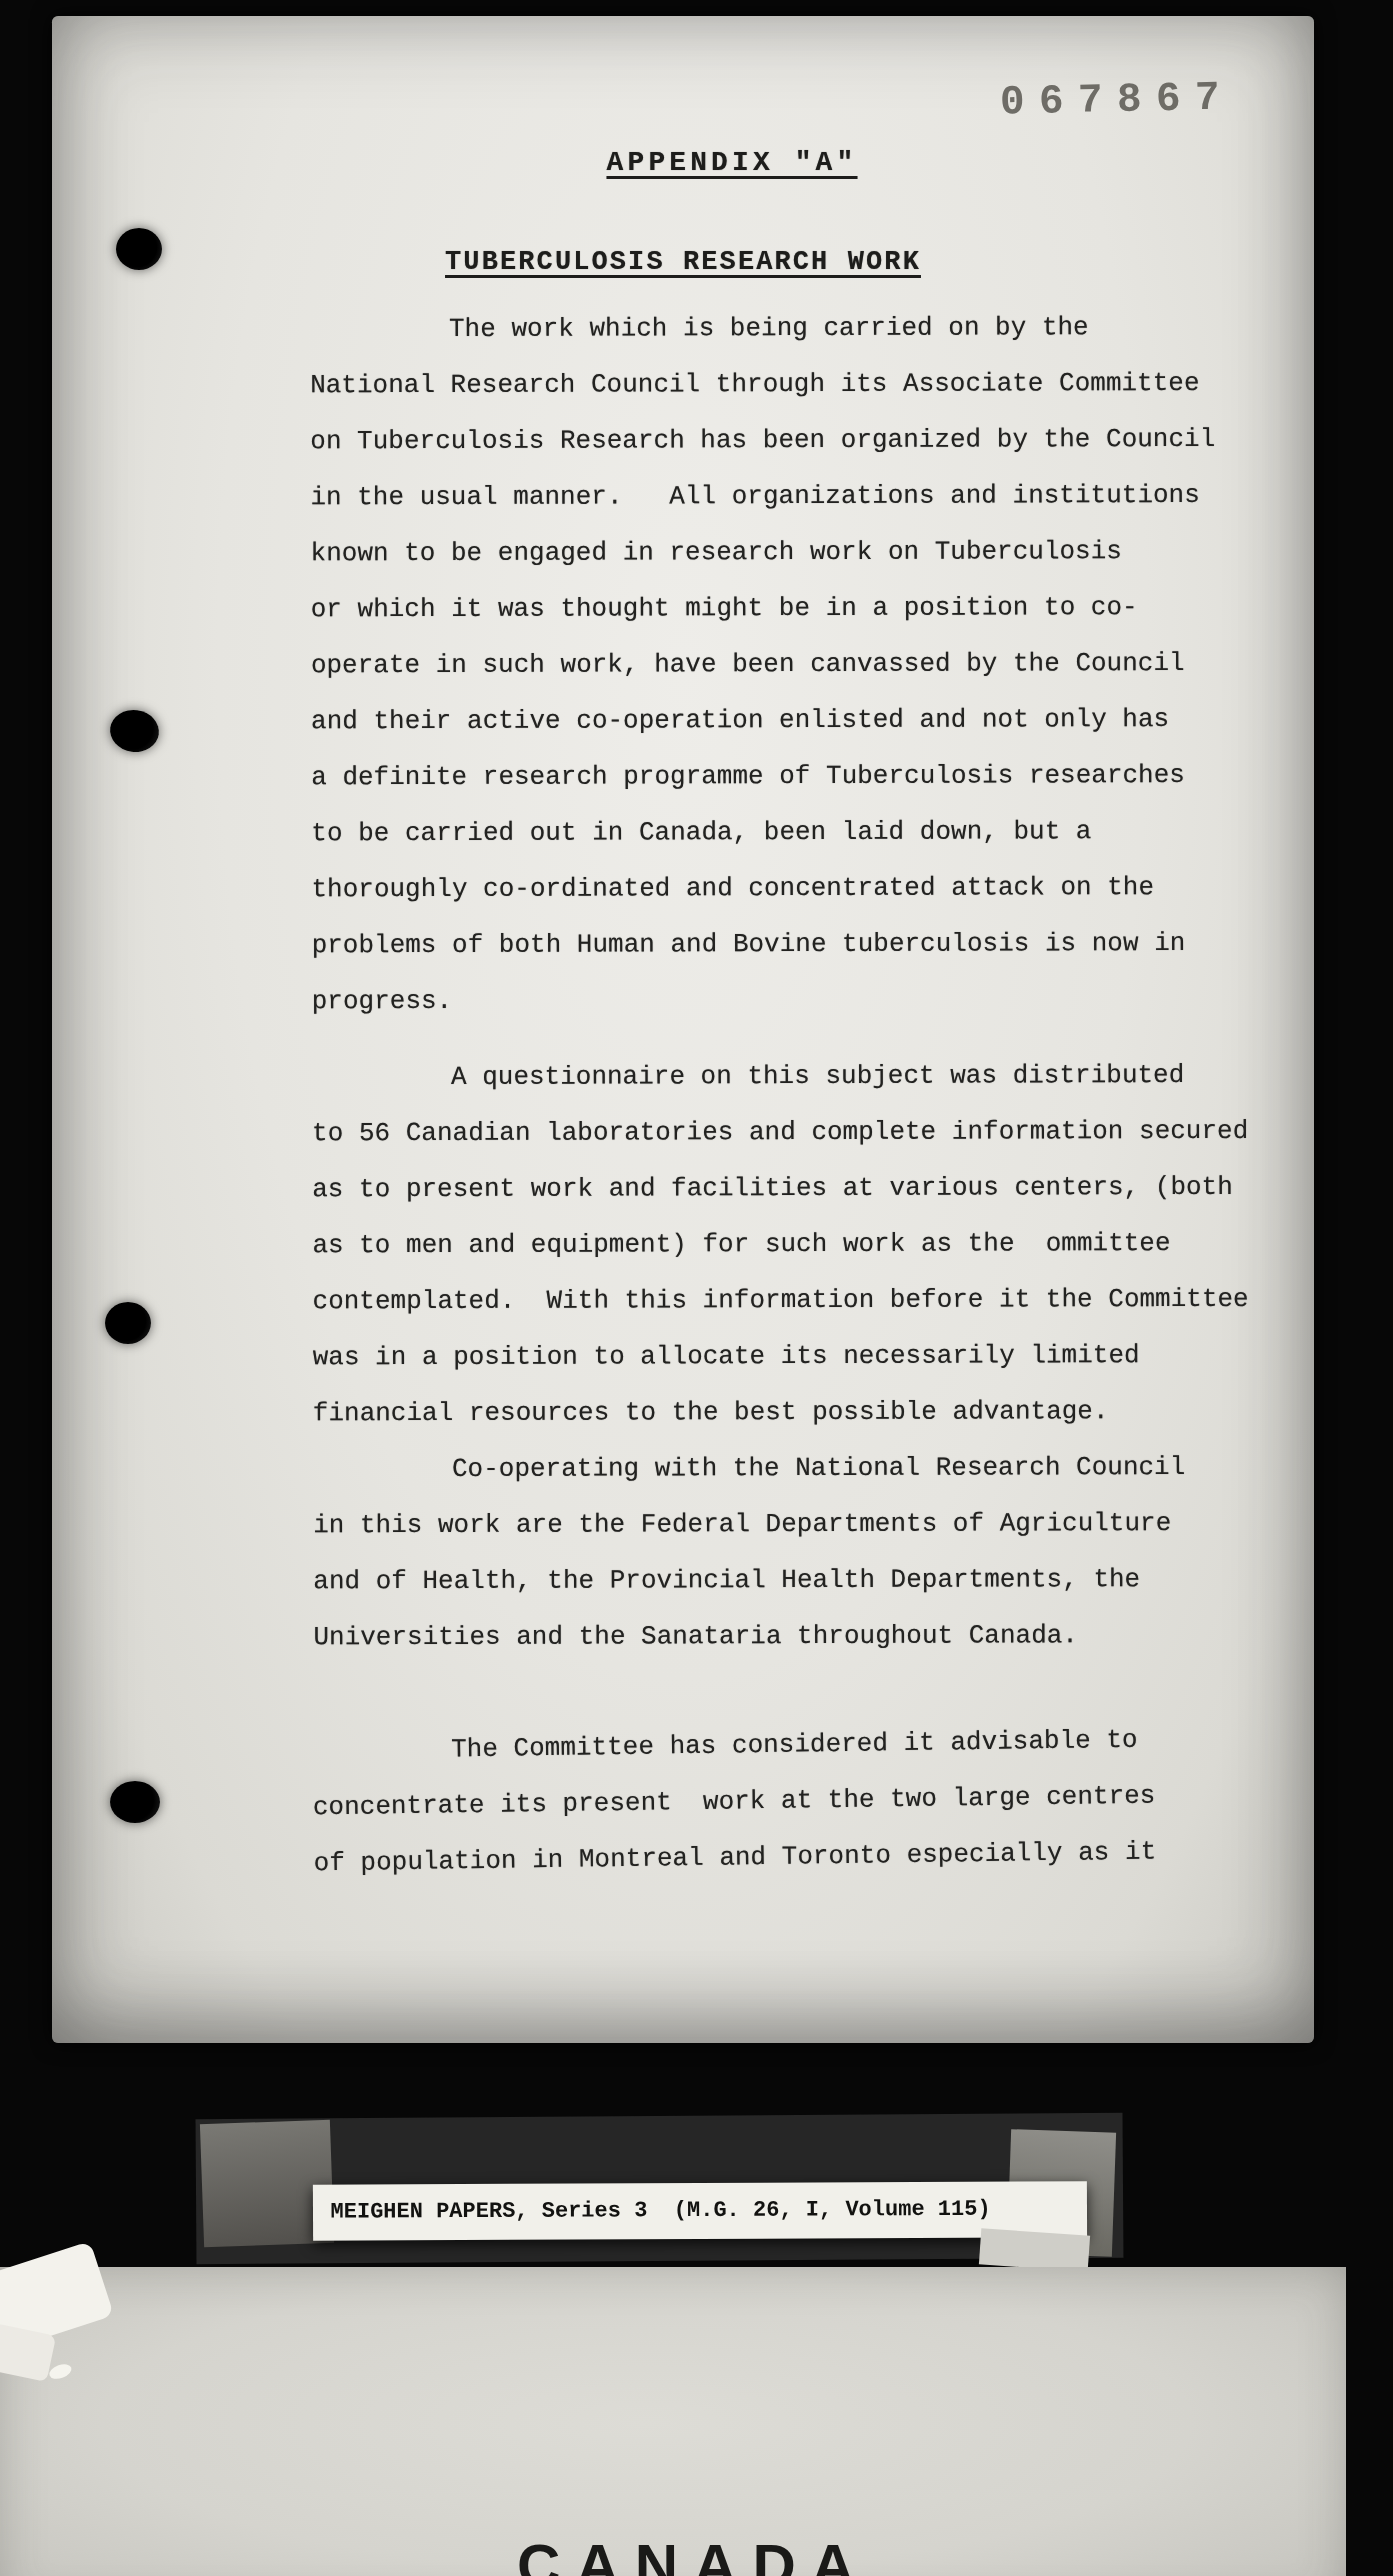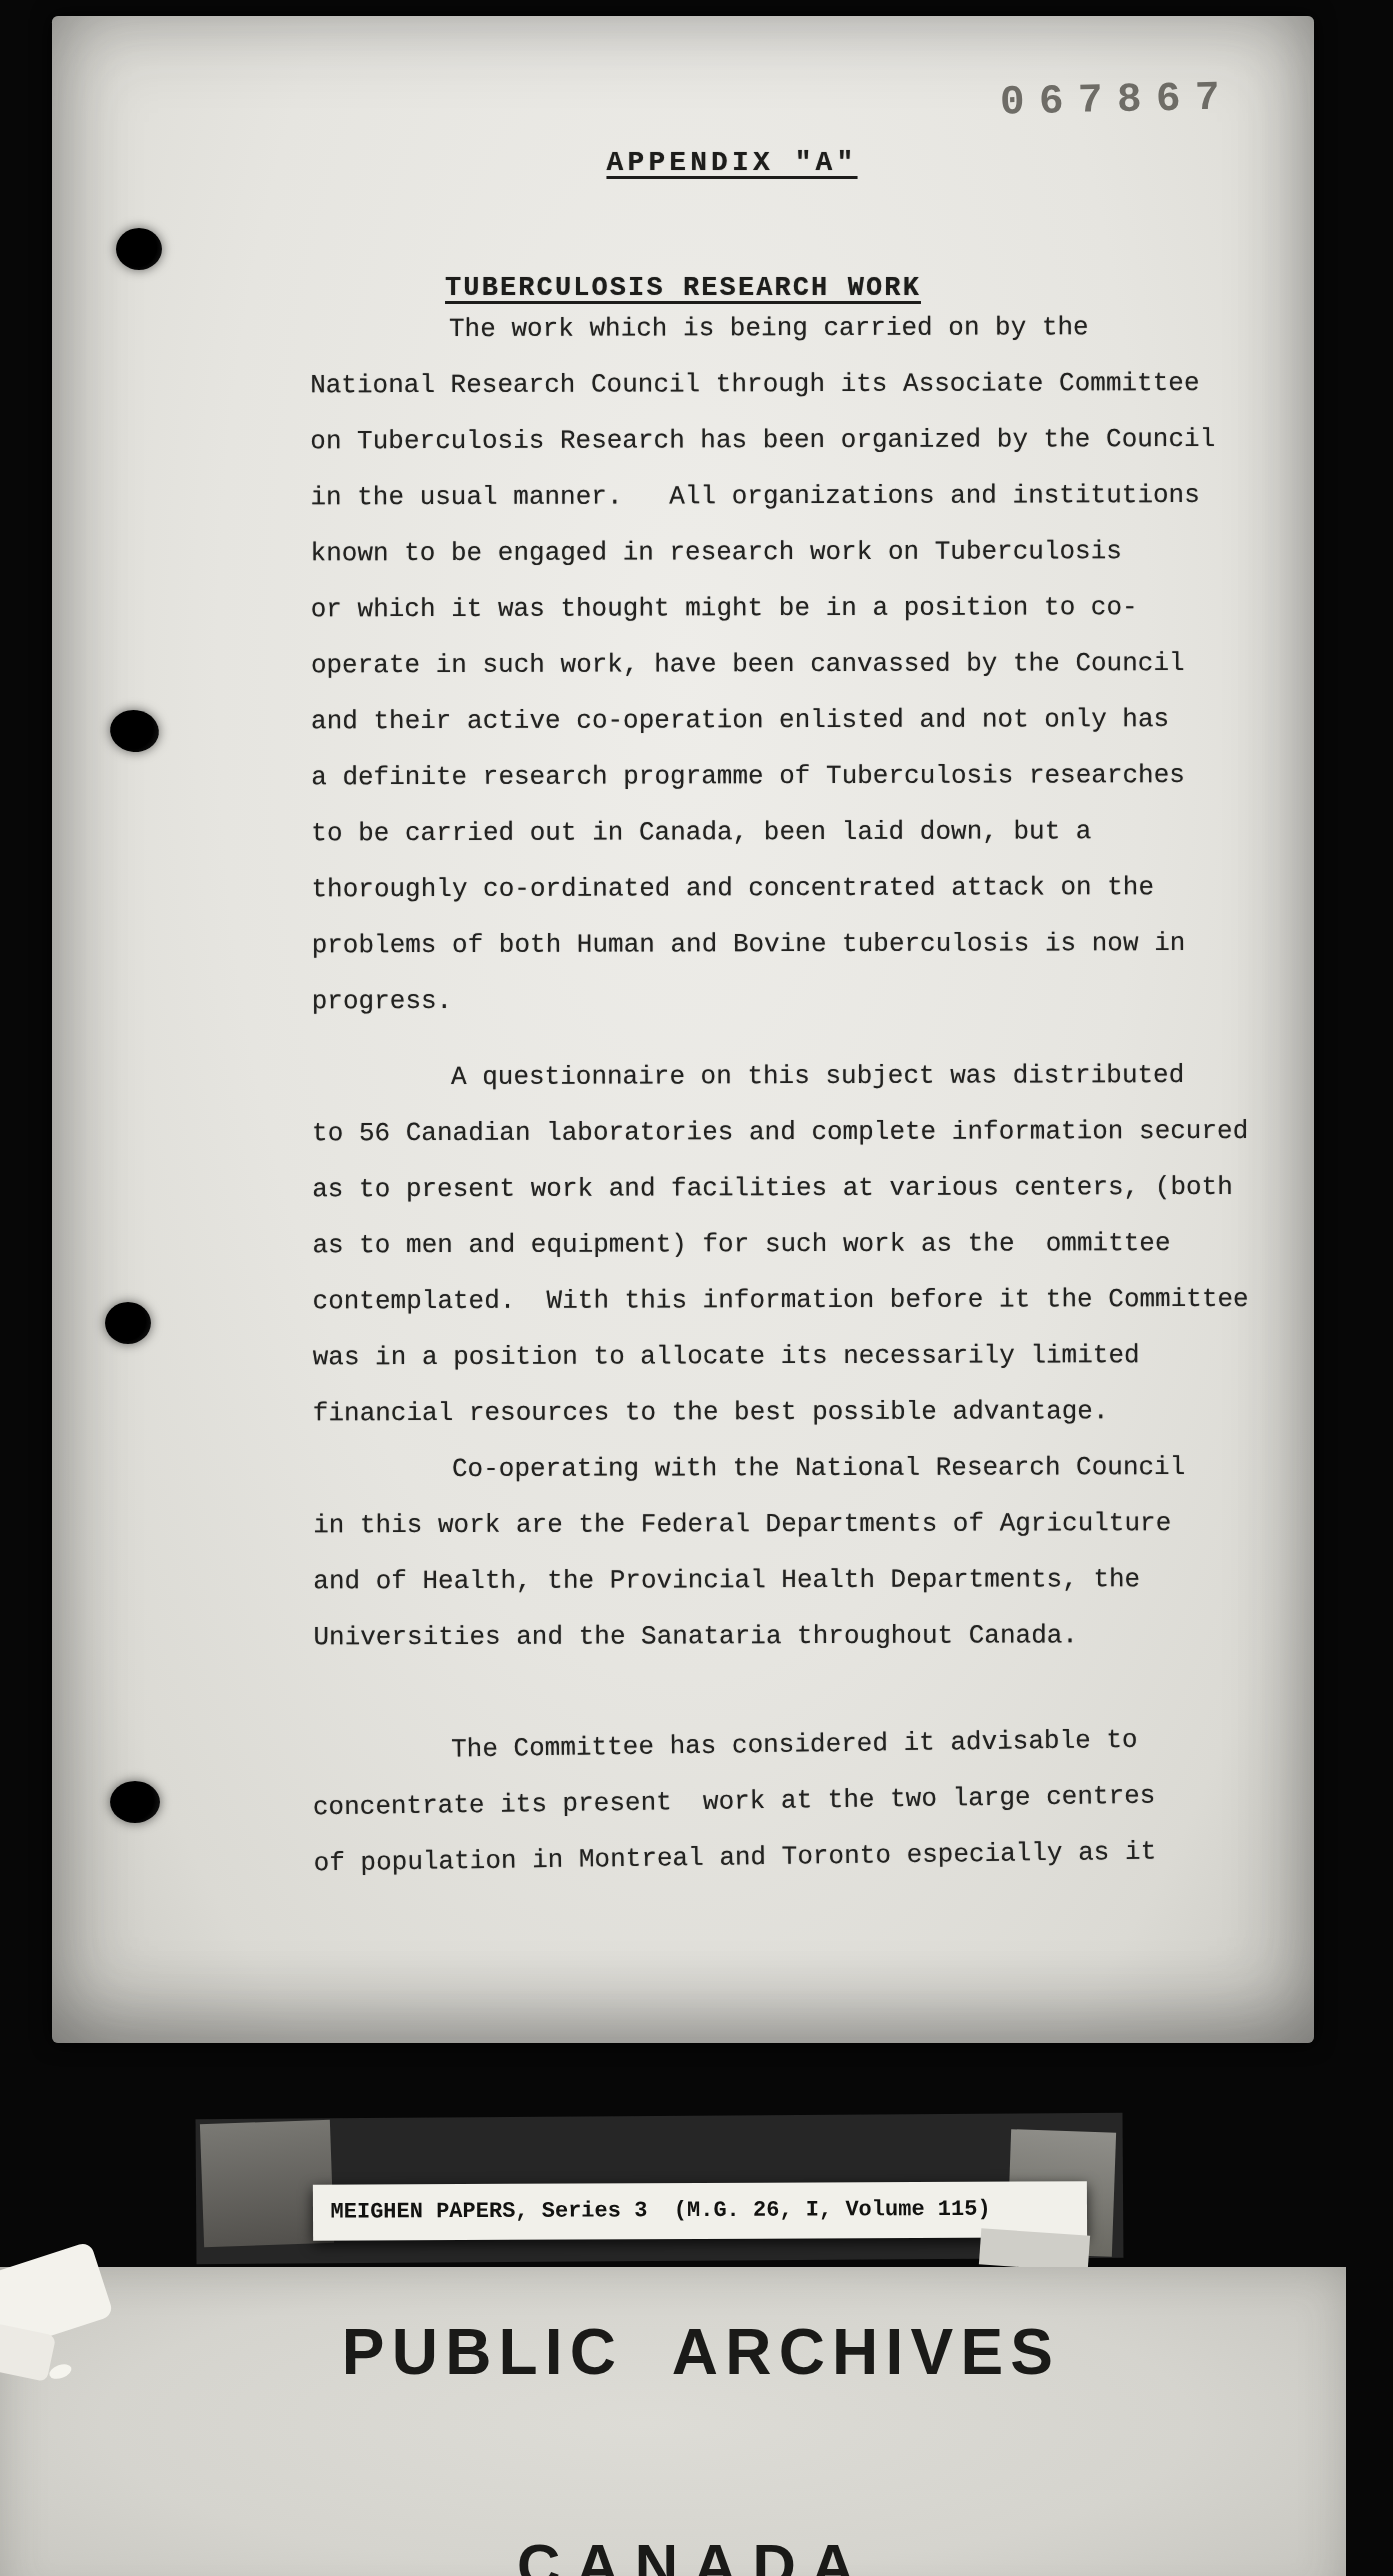--- a/index.html
+++ b/index.html
@@ -25,21 +25,20 @@
     transform:translateX(49px);
     font-size:28px;font-weight:700;letter-spacing:4.1px;color:#1d1d1b;
     text-decoration:underline;text-decoration-thickness:2.6px;text-underline-offset:6.2px;
     text-shadow:0 0 1px rgba(25,25,25,.5);
   }
   .subtitle{
     position:absolute;top:231px;left:0;width:100%;text-align:center;
     font-size:27px;font-weight:700;letter-spacing:2.1px;color:#1d1d1b;
     text-decoration:underline;text-decoration-thickness:2.6px;text-underline-offset:6.2px;
     text-shadow:0 0 1px rgba(25,25,25,.5);
-    margin-top:26px;
   }
   .body{
     position:absolute;left:260px;top:284px;width:1010px;
     font-size:26px;line-height:56px;color:#222220;
     text-shadow:0 0 1px rgba(25,25,25,.45);
     transform:rotate(-0.15deg);
   }
   .para{margin:0;}
   .para .line{white-space:pre;}
   .para .line:first-child{padding-left:139px;}
@@ -163,21 +162,20 @@
   <div class="tape-backing"></div>
   <div class="tab-left"></div>
   <div class="tab-right"></div>
 
   <div class="series-strip">
     <div class="label">MEIGHEN PAPERS, Series 3  (M.G. 26, I, Volume 115)</div>
   </div>
   <div class="scrap"></div>
 
   <div class="card">
-    <div class="card-line cl1">PUBLIC ARCHIVES</div>
     <div class="card-line cl3">CANADA</div>
   </div>
   <div class="torn1"></div>
   <div class="torn2"></div>
   <div class="speck"></div>
 
 </div>
 
 
 </body></html>

